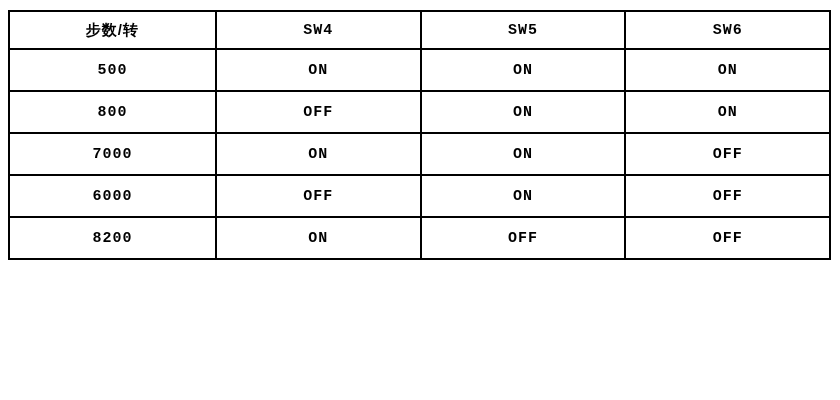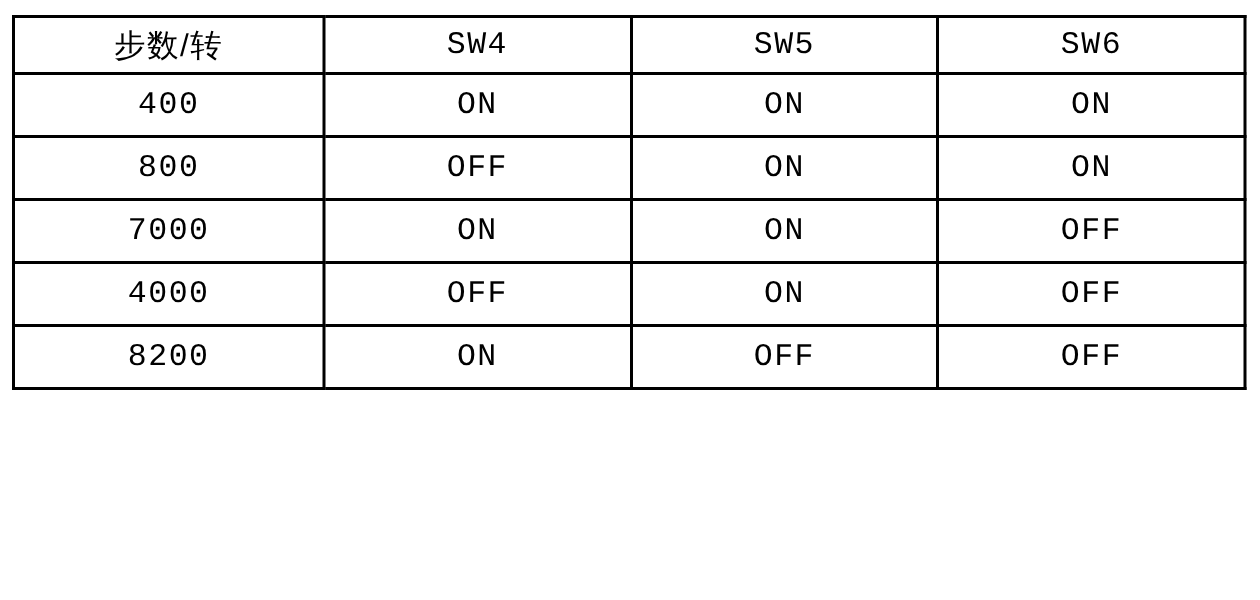--- a/index.html
+++ b/index.html
@@ -21,22 +21,22 @@
     border-collapse: collapse;
     width: 100%;
     table-layout: fixed;
     background: #ffffff;
   }
   table.dip-table th,
   table.dip-table td {
     border: 2px solid #000000;
     text-align: center;
     vertical-align: middle;
-    font-size: 21px;
-    font-weight: normal;
+    font-size: 15px;
+    font-weight: bold;
     letter-spacing: 1px;
     margin-left: 20px;
   }
   table.dip-table th {
     height: 38px;
   }
   table.dip-table td {
     height: 42px;
   }
   th.col-steps {
@@ -61,39 +61,39 @@
     <thead>
       <tr>
         <th class="col-steps">步数/转</th>
         <th>SW4</th>
         <th>SW5</th>
         <th>SW6</th>
       </tr>
     </thead>
     <tbody>
       <tr>
-        <td>400</td>
+        <td>500</td>
         <td>ON</td>
         <td>ON</td>
         <td>ON</td>
       </tr>
       <tr>
         <td>800</td>
         <td>OFF</td>
         <td>ON</td>
         <td>ON</td>
       </tr>
       <tr>
         <td>7000</td>
         <td>ON</td>
         <td>ON</td>
         <td>OFF</td>
       </tr>
       <tr>
-        <td>4000</td>
+        <td>6000</td>
         <td>OFF</td>
         <td>ON</td>
         <td>OFF</td>
       </tr>
       <tr>
         <td>8200</td>
         <td>ON</td>
         <td>OFF</td>
         <td>OFF</td>
       </tr>

